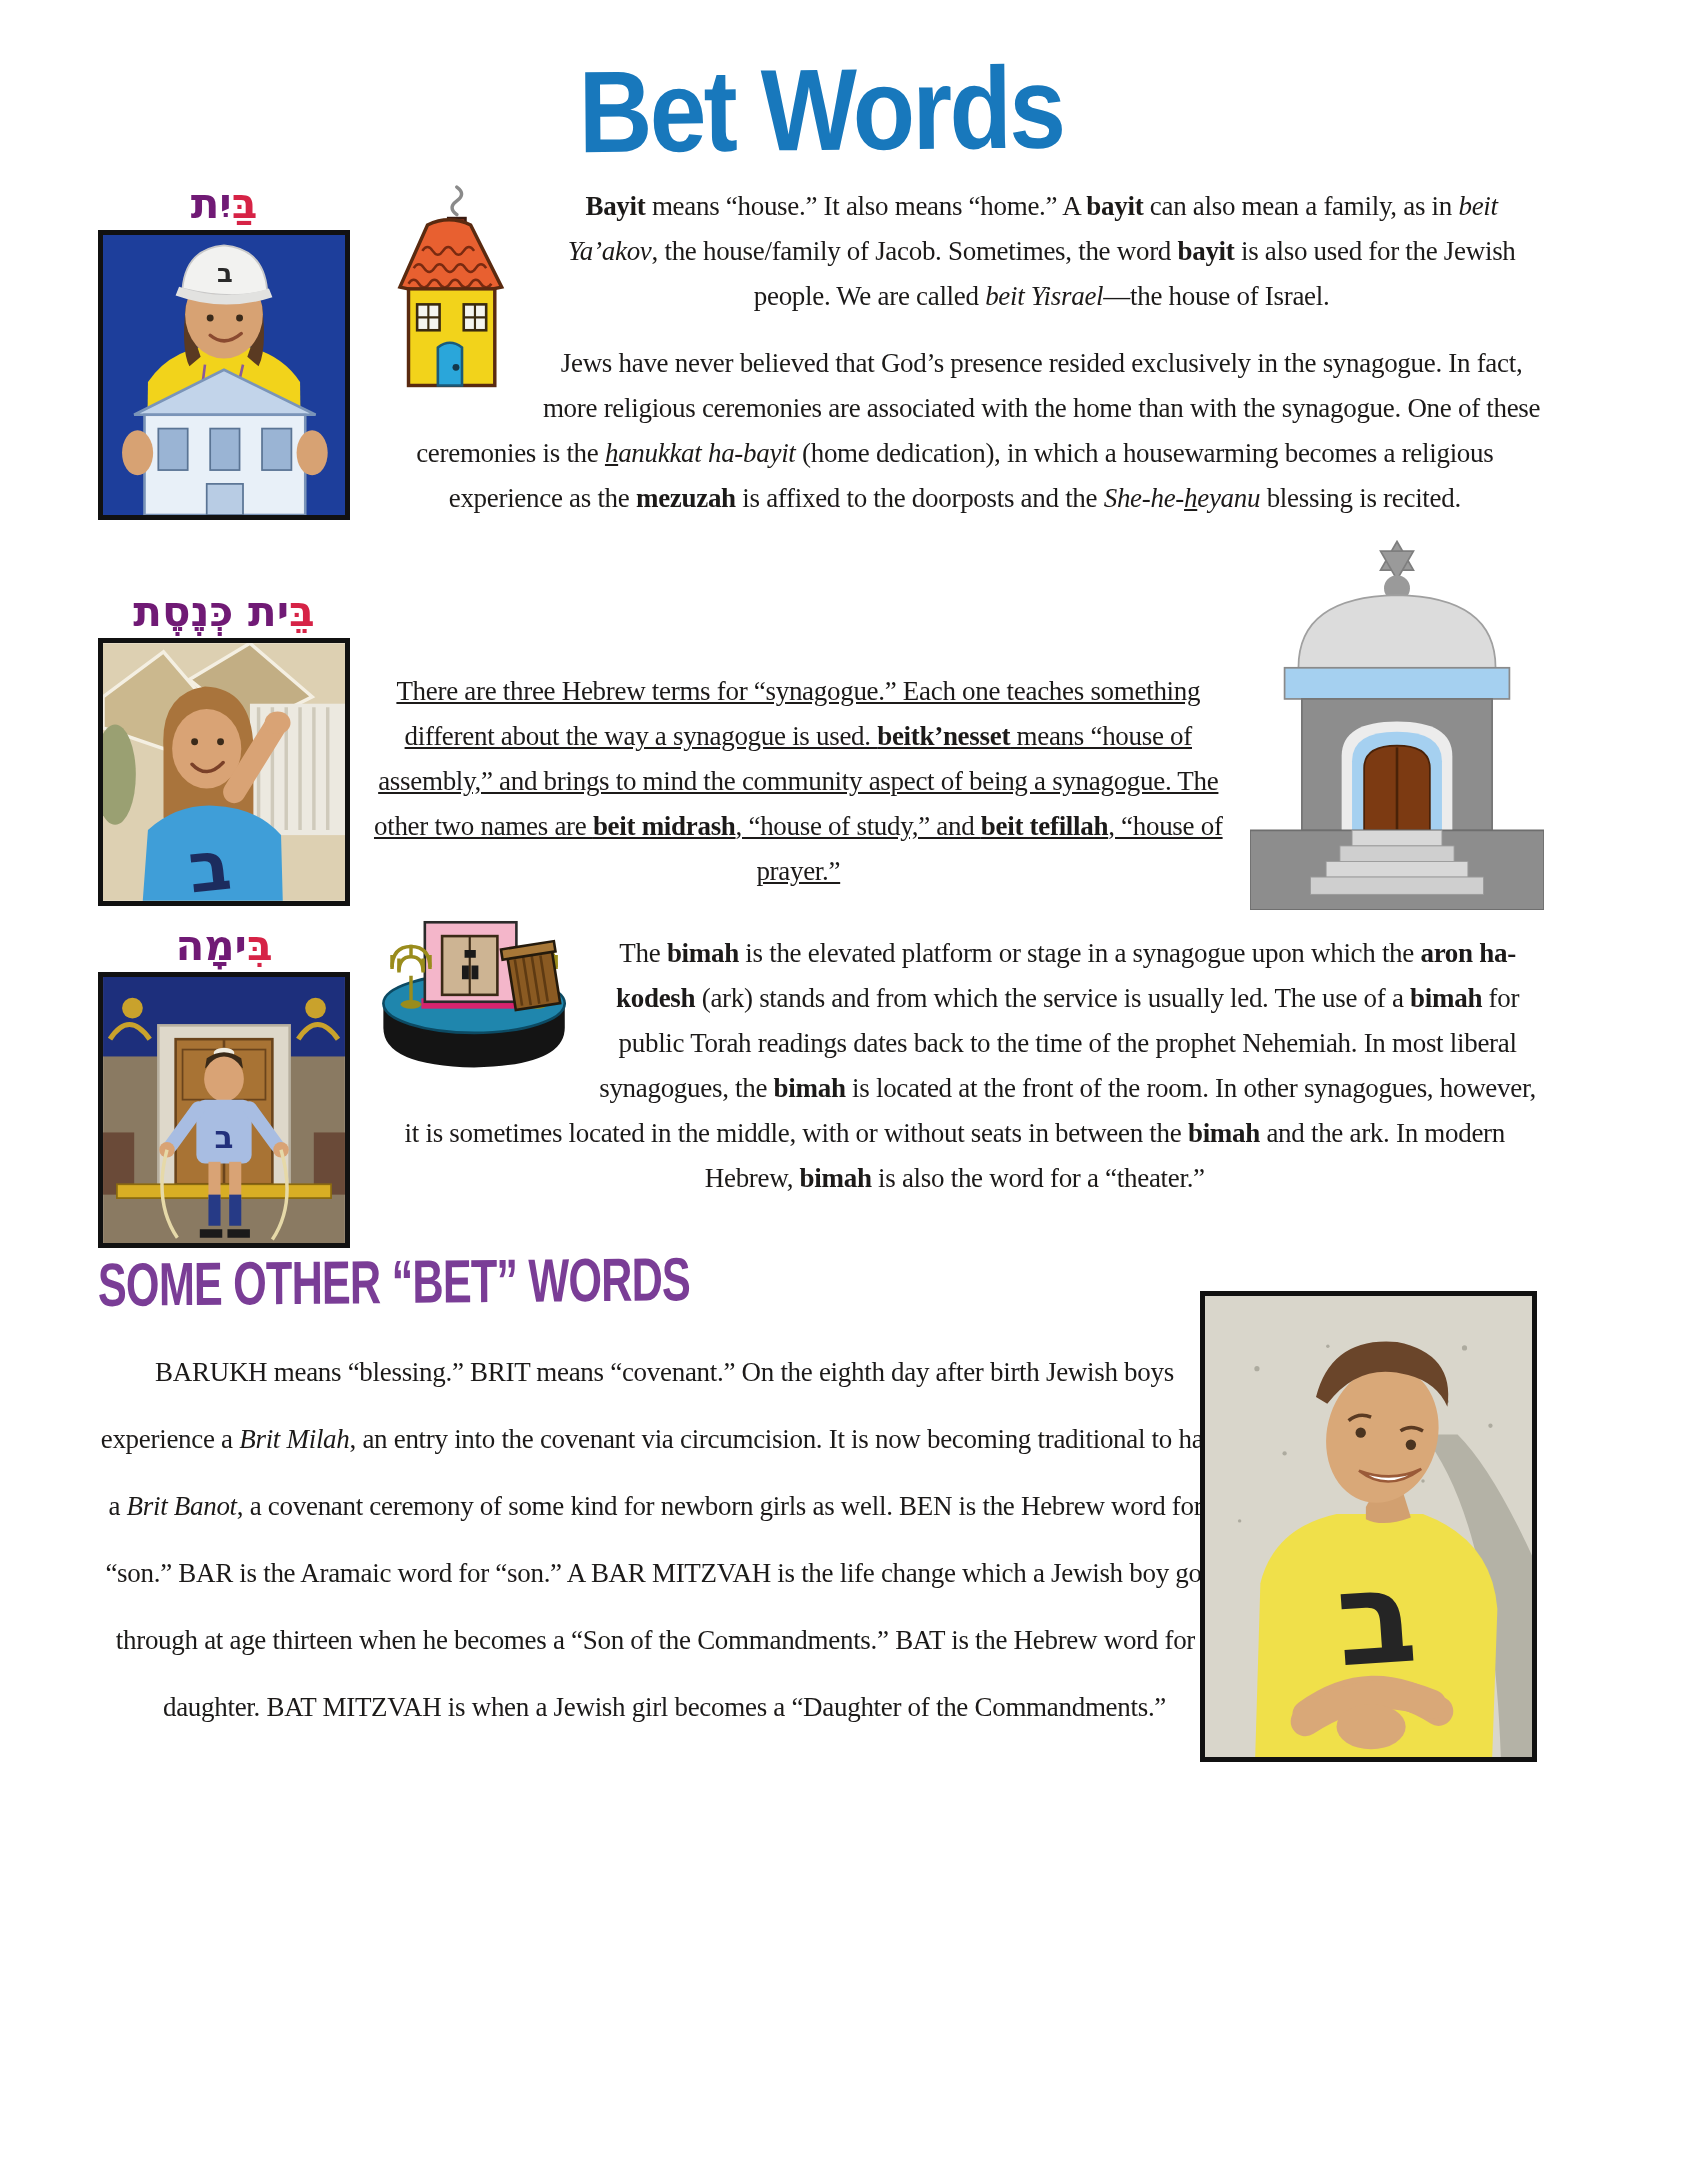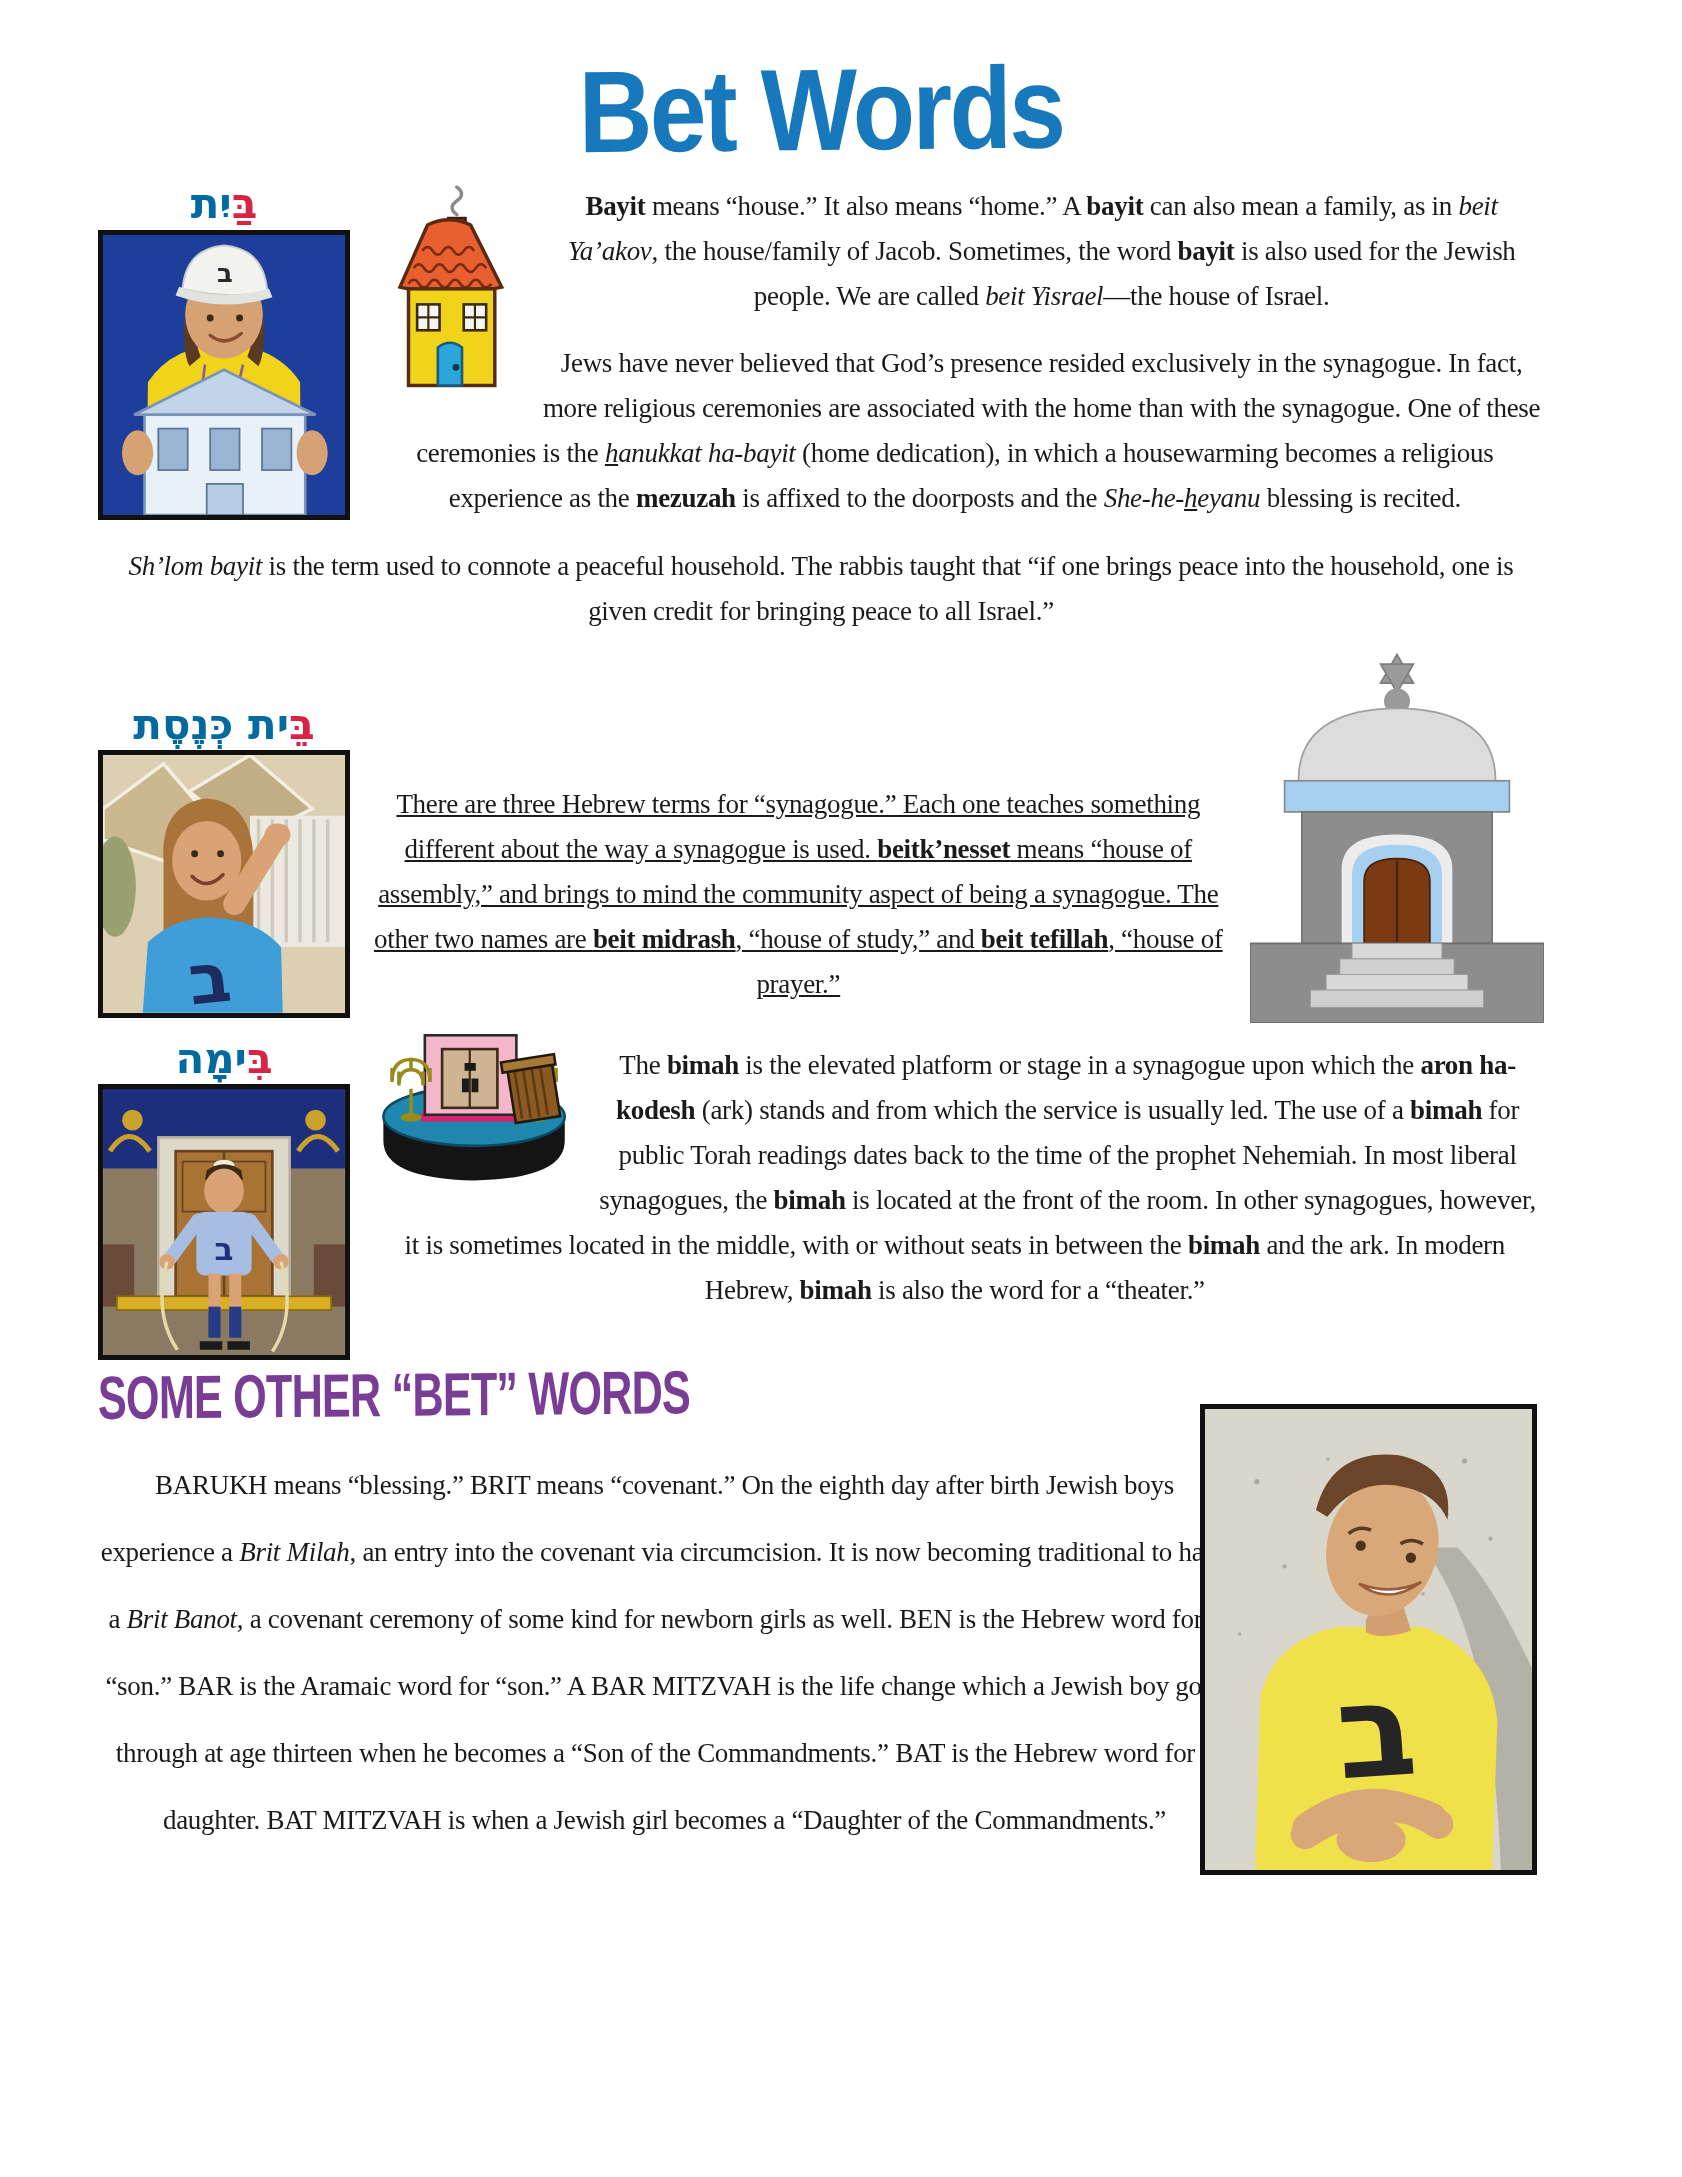--- a/index.html
+++ b/index.html
@@ -36,21 +36,21 @@
   }
   .hebrew-label{
     font-family:"DejaVu Sans",sans-serif;
     font-weight:bold;
     font-size:42px;
     line-height:48px;
     direction:rtl;
     white-space:nowrap;
   }
   .heb-red{color:#d62346;}
-  .heb-blue{color:#0369a1;}
+  .heb-blue{color:#701a75;}
   .photo{
     display:block;
     border:5.2px solid #111111;
     background:#fff;
     margin:1.7px auto 0 auto;
   }
   .body-text{
     font-size:27px;
     line-height:45px;
     letter-spacing:-0.3px;
@@ -145,21 +145,20 @@
       <rect x="50" y="138" width="26" height="30" fill="#f4f4f0" stroke="#3a2a10" stroke-width="3"></rect>
       <path d="M63 138 v30 M50 153 h26" stroke="#3a2a10" stroke-width="2.5"></path>
       <rect x="104" y="138" width="26" height="30" fill="#f4f4f0" stroke="#3a2a10" stroke-width="3"></rect>
       <path d="M117 138 v30 M104 153 h26" stroke="#3a2a10" stroke-width="2.5"></path>
       <path d="M74 232 v-44 q14 -11 28 0 v44 Z" fill="#2aa6da" stroke="#1a5a7a" stroke-width="3"></path>
       <circle cx="95" cy="211" r="4" fill="#14384a"></circle>
     </svg>
 
     <p class="body-text p-first"><span class="run-b">Bayit</span><span> means “house.” It also means “home.” A </span><span class="run-b">bayit</span><span> can also mean a family, as in </span><span class="run-i">beit Ya’akov</span><span>, the house/family of Jacob. Sometimes, the word </span><span class="run-b">bayit</span><span> is also used for the Jewish people. We are called </span><span class="run-i">beit Yisrael</span><span>—the house of Israel.</span></p>
     <p class="body-text"><span>Jews have never believed that God’s presence resided exclusively in the synagogue. In fact, more religious ceremonies are associated with the home than with the synagogue. One of these ceremonies is the </span><span class="run-iu">h</span><span class="run-i">anukkat ha-bayit</span><span> (home dedication), in which a housewarming becomes a religious experience as the </span><span class="run-b">mezuzah</span><span> is affixed to the doorposts and the </span><span class="run-i">She-he-</span><span class="run-iu">h</span><span class="run-i">eyanu</span><span> blessing is recited.</span></p>
-    <p class="body-text p-last"><span class="run-i">Sh’lom bayit</span><span> is the term used to connote a peaceful household. The rabbis taught that “if one brings peace into the household, one is given credit for bringing peace to all Israel.”</span></p>
   </section>
 
   <section class="sec-knesset">
     <div class="photo-col">
       <div class="hebrew-label"><span class="heb-red">בֵּ</span><span class="heb-blue">ית כְּנֶסֶת</span></div>
       <svg class="photo" width="242" height="258" viewBox="0 0 280 298">
         <rect width="280" height="298" fill="#ddd0b2"></rect>
         <polygon points="0,62 70,10 142,94 70,122 0,98" fill="#cbb88e" stroke="#f4efe2" stroke-width="4"></polygon>
         <polygon points="100,42 170,0 242,62 170,98" fill="#c2ae84" stroke="#f4efe2" stroke-width="4"></polygon>
         <rect x="170" y="70" width="110" height="152" fill="#ece9e0"></rect>

